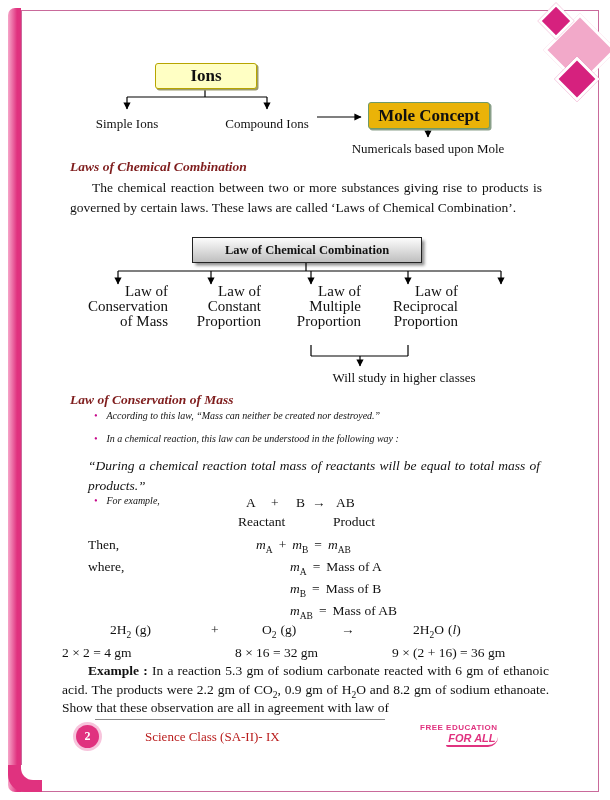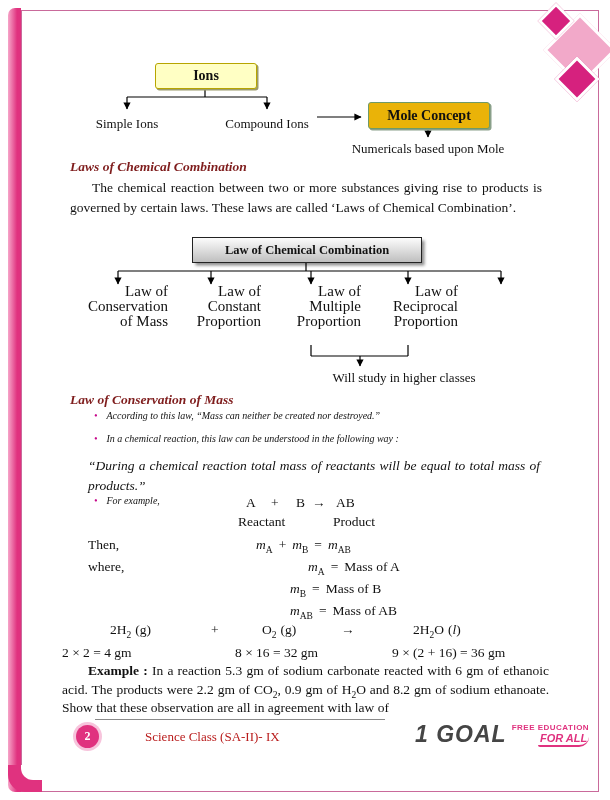--- a/index.html
+++ b/index.html
@@ -16,21 +16,21 @@
   .diamond.sm-bot{width:26px;height:26px;left:561px;top:63px;background:#d6217e;}
   .corner-pink{position:absolute;left:8px;bottom:8px;width:34px;height:27px;background:#e0327f;
     border-bottom-left-radius:17px;z-index:1;}
   .corner-pink::after{content:"";position:absolute;left:13px;top:0;width:21px;height:15px;background:#fff;
     border-bottom-left-radius:12px;}
 
   .connectors{position:absolute;left:0;top:0;z-index:3;pointer-events:none;}
 
   
   .node{position:absolute;display:flex;align-items:center;justify-content:center;
-    font-weight:bold;font-size:14px;z-index:4;}
+    font-weight:bold;font-size:17px;z-index:4;}
   .node.ions{left:155px;top:63px;width:100px;height:24px;background:#ffffc4;
     border:1px solid #b7a500;border-radius:3px;box-shadow:1.5px 1.5px 0 #9b9b6a;}
   .node.mole{left:368px;top:102px;width:120px;height:25px;background:#eab308;
     border:1px solid #6f9a68;border-radius:3px;box-shadow:1.5px 1.5px 0 #8aa08a;}
   .node.law{left:192px;top:237px;width:228px;height:24px;font-size:12.5px;
     background:linear-gradient(180deg,#fcfcfc,#bfbfbf);border:1px solid #222;
     box-shadow:2.5px 2.5px 3px rgba(0,0,0,0.45);}
 
   .lbl{position:absolute;font-size:13px;text-align:center;z-index:4;}
   .branch{position:absolute;top:284px;width:100px;font-size:15px;line-height:15px;
@@ -152,40 +152,39 @@
   <span class="eqt" style="left:312px;top:495px;">→</span>
   <span class="eqt" style="left:336px;top:495px;">AB</span>
 
   <span class="eqt" style="left:238px;top:514px;">Reactant</span>
   <span class="eqt" style="left:333px;top:514px;">Product</span>
 
   <span class="eqt" style="left:88px;top:537px;">Then,</span>
   <span class="eqt" style="left:256px;top:537px;"><i>m</i><sub>A</sub><span class="op">+</span><i>m</i><sub>B</sub><span class="op">=</span><i>m</i><sub>AB</sub></span>
 
   <span class="eqt" style="left:88px;top:559px;">where,</span>
-  <span class="eqt" style="left:308px;top:559px;"><i>m</i><sub>A</sub><span class="op">=</span><span>Mass of A</span></span>
+  <span class="eqt" style="left:290px;top:559px;"><i>m</i><sub>A</sub><span class="op">=</span><span>Mass of A</span></span>
   <span class="eqt" style="left:290px;top:581px;"><i>m</i><sub>B</sub><span class="op">=</span><span>Mass of B</span></span>
   <span class="eqt" style="left:290px;top:603px;"><i>m</i><sub>AB</sub><span class="op">=</span><span>Mass of AB</span></span>
 
   <span class="eqt" style="left:110px;top:622px;"><span>2H</span><sub>2</sub><span class="state">(g)</span></span>
   <span class="eqt" style="left:211px;top:622px;">+</span>
   <span class="eqt" style="left:262px;top:622px;"><span>O</span><sub>2</sub><span class="state">(g)</span></span>
   <span class="eqt" style="left:341px;top:622px;">→</span>
   <span class="eqt" style="left:413px;top:622px;"><span>2H</span><sub>2</sub><span>O</span><span class="state"><span>(</span><i>l</i><span>)</span></span></span>
 
   <span class="eqt" style="left:62px;top:645px;">2 × 2 = 4 gm</span>
   <span class="eqt" style="left:235px;top:645px;">8 × 16 = 32 gm</span>
   <span class="eqt" style="left:392px;top:645px;">9 × (2 + 16) = 36 gm</span>
 
   <div class="example"><b>Example :</b> <span>In a reaction 5.3 gm of sodium carbonate reacted with 6 gm of ethanoic acid. The products were 2.2 gm of CO</span><sub>2</sub><span>, 0.9 gm of H</span><sub>2</sub><span>O and 8.2 gm of sodium ethanoate. Show that these observation are all in agreement with law of</span></div>
 
   <div class="footer-line"></div>
   <div class="page-circle">2</div>
   <div class="footer-title">Science Class (SA-II)- IX</div>
   <div class="logo">
-    <span class="logo-goal">1 GOAL</span>
     <span class="logo-right">
       <span class="logo-free">FREE EDUCATION</span>
       <span class="logo-forall">FOR ALL</span>
     </span>
   </div>
 
 </div>
 
 </body></html>

